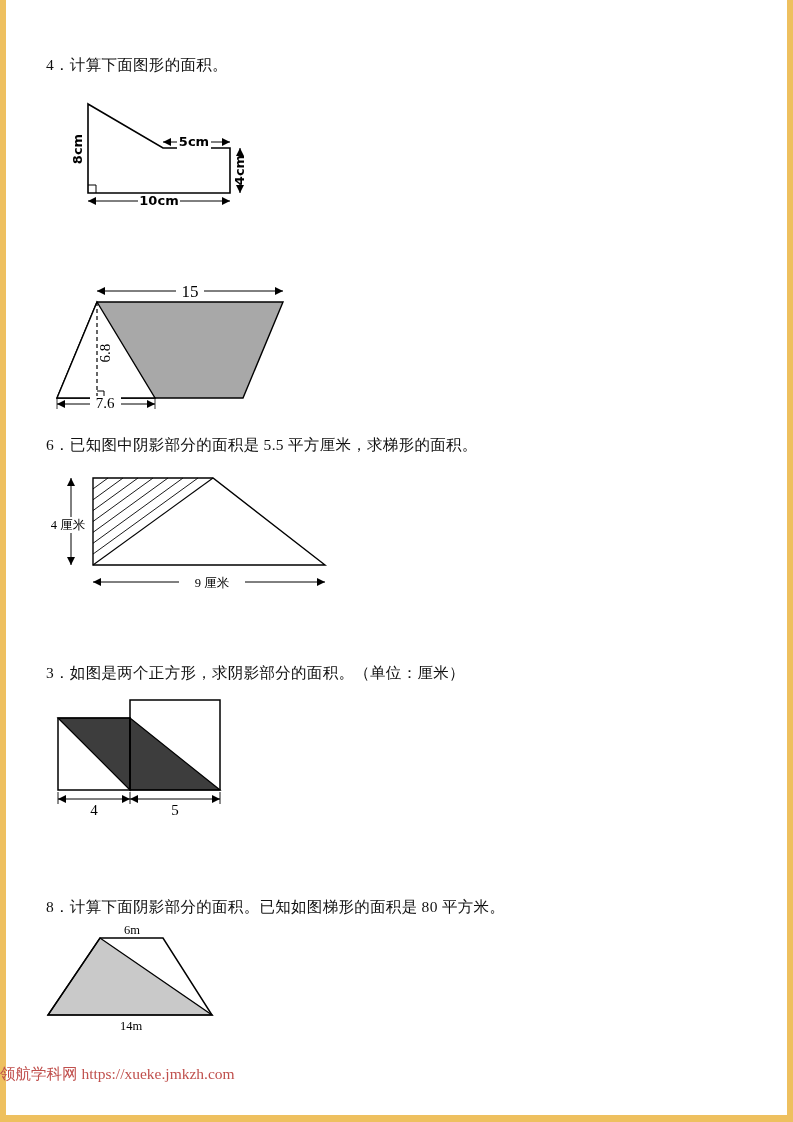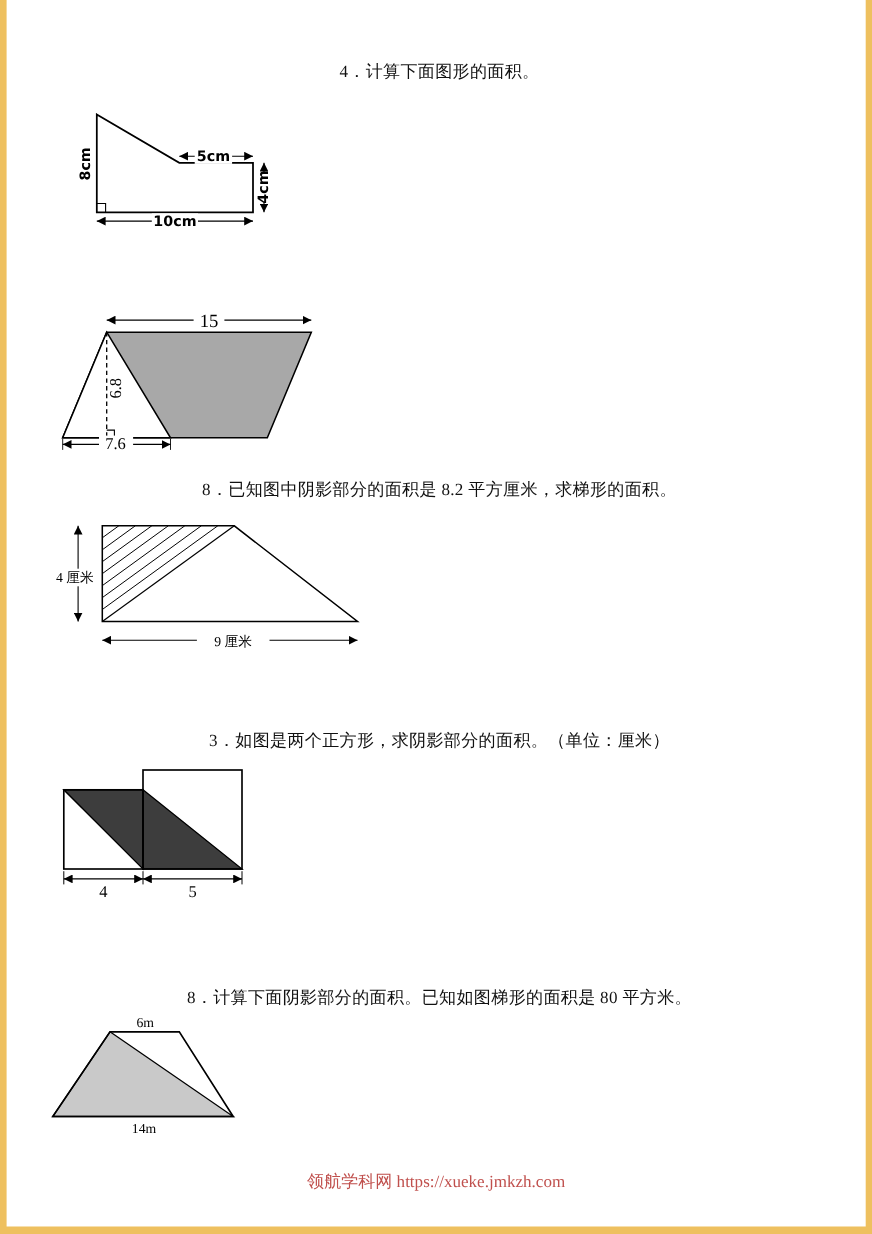--- a/index.html
+++ b/index.html
@@ -2,28 +2,28 @@
 <html><head>
 <meta charset="utf-8">
 <style>
   html,body{margin:0;padding:0;background:#ffffff;}
   .page{position:relative;width:793px;height:1122px;background:#fff;overflow:hidden;
         font-family:"Liberation Serif",serif;color:#111;}
   .strip{position:absolute;background:#eec05f;}
   .strip-left{left:0;top:0;width:6px;height:1122px;}
   .strip-right{right:0;top:0;width:6px;height:1122px;}
   .strip-bottom{left:0;bottom:0;width:793px;height:7px;}
-  .heading{position:absolute;left:46px;right:40px;font-size:15.5px;letter-spacing:.3px;color:#111;text-align:center;}
+  .heading{position:absolute;left:46px;right:40px;font-size:15.5px;letter-spacing:.3px;color:#111;}
   .fig{position:absolute;}
   text{fill:#000;font-family:"Liberation Serif",serif;}
   .bold-dim{font-family:"DejaVu Sans",sans-serif;font-weight:bold;font-size:13px;}
   .dim{font-size:15px;}
   .dim15{font-size:17px;}
   .dim-s{font-size:12.5px;}
-  .footer{position:absolute;top:1064px;left:0;width:793px;text-align:center;
+  .footer{position:absolute;top:1064px;left:0;width:793px;text-align:left;
           font-size:15.5px;color:#c0504d;}
 </style>
 </head>
 <body>
 
 <div class="page">
 
   <div class="strip strip-left"></div>
   <div class="strip strip-right"></div>
   <div class="strip strip-bottom"></div>
@@ -62,21 +62,21 @@
     <line x1="52" y1="22" x2="52" y2="118" stroke="#000" stroke-width="1.2" stroke-dasharray="4 3"></line>
     <polyline points="52,111 59,111 59,118" fill="none" stroke="#000" stroke-width="1"></polyline>
     <text class="dim" x="61" y="73" dy="4" text-anchor="middle" transform="rotate(-90 61 73)">6.8</text>
     <line x1="12" y1="119" x2="12" y2="129" stroke="#000" stroke-width="0.8"></line>
     <line x1="110" y1="119" x2="110" y2="129" stroke="#000" stroke-width="0.8"></line>
     <line x1="12" y1="124" x2="110" y2="124" stroke="#000" stroke-width="1" marker-start="url(#arr)" marker-end="url(#arr)"></line>
     <rect x="45" y="116" width="31" height="15" fill="#fff"></rect>
     <text class="dim" x="60" y="128" text-anchor="middle">7.6</text>
   </svg>
 
-  <div class="heading" style="top:435px">8．已知图中阴影部分的面积是 8.2 平方厘米，求梯形的面积。</div>
+  <div class="heading" style="top:435px">6．已知图中阴影部分的面积是 5.5 平方厘米，求梯形的面积。</div>
   <svg class="fig" style="left:40px;top:465px" width="310" height="132" viewBox="0 0 310 132">
     <polygon points="53,13 173,13 285,100 53,100" fill="#fff" stroke="#000" stroke-width="1.4"></polygon>
     <line x1="173" y1="13" x2="53" y2="100" stroke="#000" stroke-width="1.1"></line>
     <g stroke="#000" stroke-width="0.9">
       <line x1="53" y1="23.9" x2="68" y2="13"></line>
       <line x1="53" y1="34.8" x2="83" y2="13"></line>
       <line x1="53" y1="45.6" x2="98" y2="13"></line>
       <line x1="53" y1="56.5" x2="113" y2="13"></line>
       <line x1="53" y1="67.4" x2="128" y2="13"></line>
       <line x1="53" y1="78.3" x2="143" y2="13"></line>

